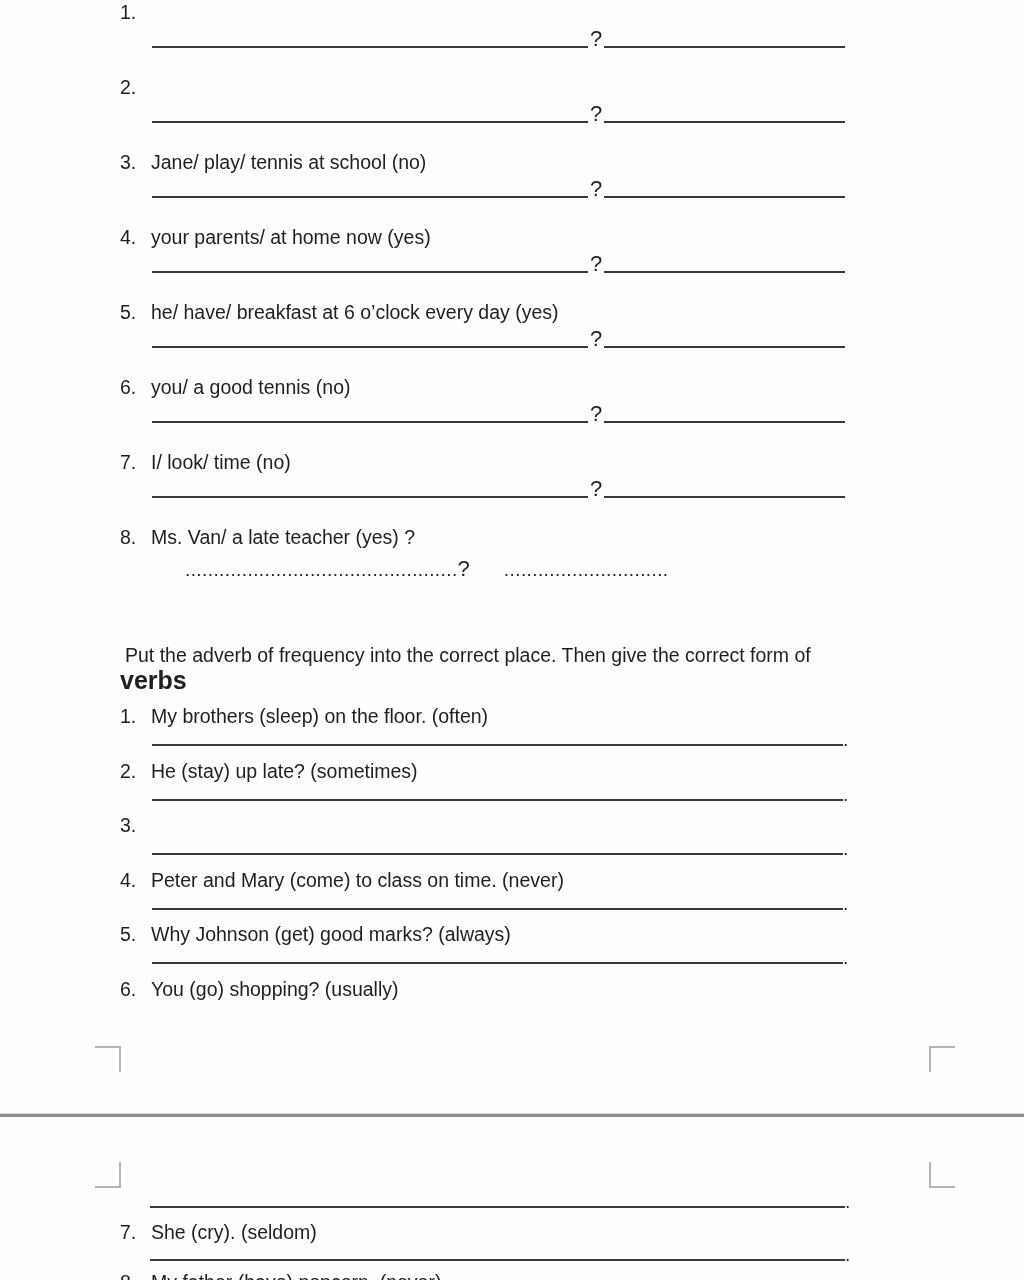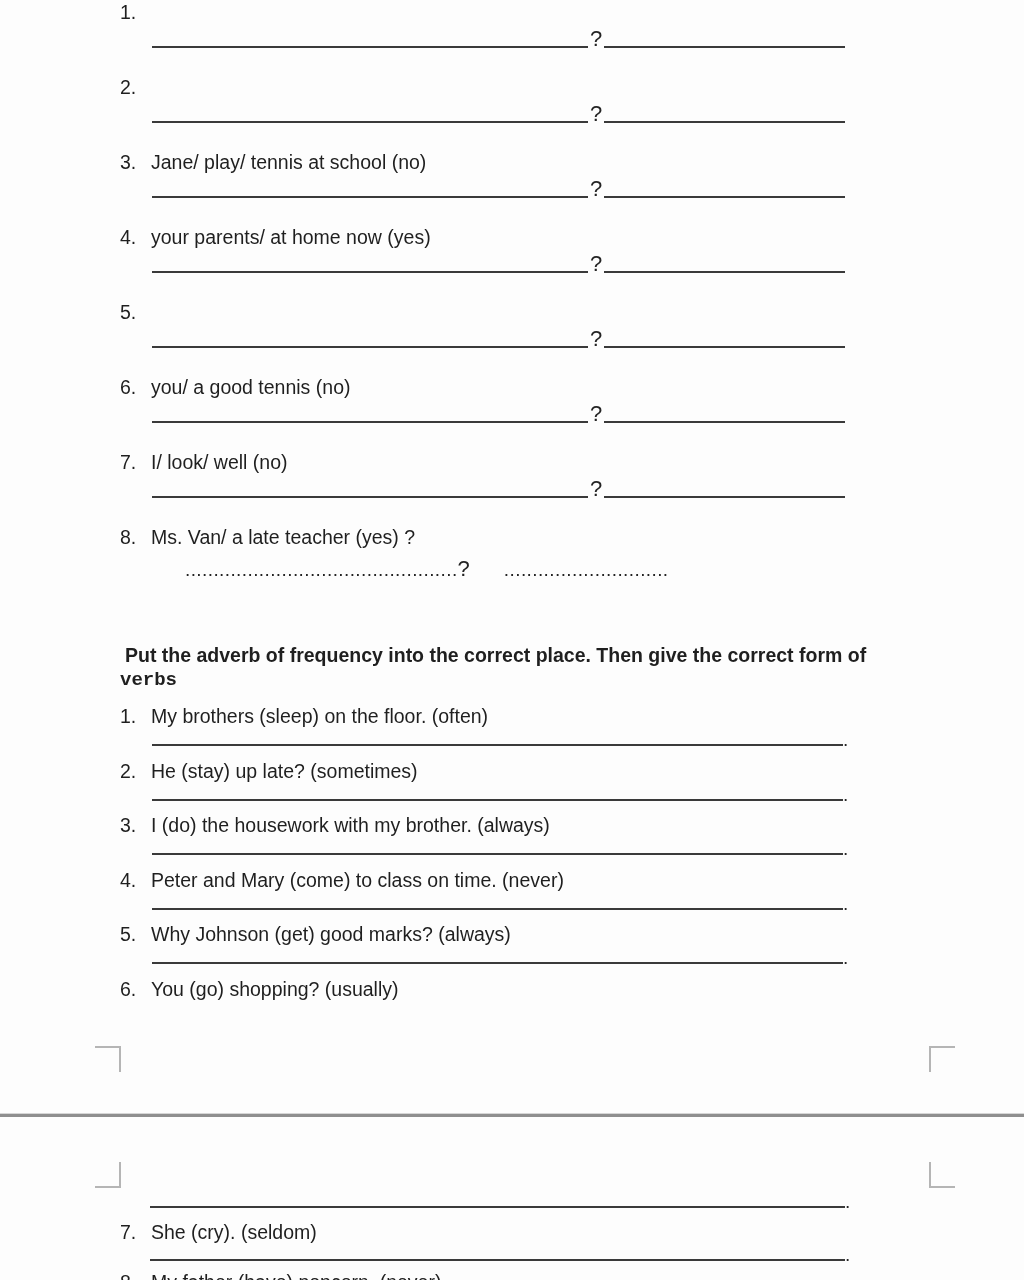--- a/index.html
+++ b/index.html
@@ -26,22 +26,22 @@
   .s1-item-last { height: 64px; }
   .s1-dotted { margin-left: 65px; margin-top: 8px; font-size: 19px; line-height: 24px; color: #232323; white-space: nowrap; }
   .dots { letter-spacing: 0.4px; }
   .s1-dotted .qmark2 { font-size: 22px; }
   .dots-right { margin-left: 34px; }
 
   
   .hw { position: absolute; top: 643px; left: 120px; width: 800px; }
   .hw-head { font-size: 19.5px; line-height: 25px; }
   .hw-head .bold { font-weight: bold; }
-  .hw-instr { font-weight: bold; padding-left: 5px; white-space: nowrap; font-size: 19.5px; line-height: 25px; }
-  .hw-instr2 { font-weight: bold; font-size: 19px; line-height: 25px; font-family: Liberation Mono, monospace; }
+  .hw-instr { font-weight: normal; padding-left: 5px; white-space: nowrap; font-size: 19.5px; line-height: 25px; }
+  .hw-instr2 { font-weight: bold; font-size: 25px; line-height: 25px; }
   .hw-items { margin-top: 11px; }
   .hw-item { height: 54.5px; }
   .hw-answer { margin-left: 32px; height: 18px; display: flex; align-items: flex-end; }
   .hw-line { width: 691px; }
   .period { font-size: 19px; line-height: 12px; color: #242424; }
 
   
   .crop { position: absolute; width: 24px; height: 24px; border: 0 solid #b5b5b5; }
   .crop-p1-left  { left: 95px;  top: 1046px; border-top-width: 2px; border-right-width: 2px; }
   .crop-p1-right { left: 929px; top: 1046px; border-top-width: 2px; border-left-width: 2px; }
@@ -107,20 +107,21 @@
       <div class="s1-answer">
         <span class="uline s1-line-left"></span>
         <span class="qmark">?</span>
         <span class="uline s1-line-right"></span>
       </div>
     </div>
 
     <div class="s1-item">
       <div class="item-text">
         <span class="num">5.</span>
+        <span>he/ have/ breakfast at 6 o’clock every day (yes)</span>
       </div>
       <div class="s1-answer">
         <span class="uline s1-line-left"></span>
         <span class="qmark">?</span>
         <span class="uline s1-line-right"></span>
       </div>
     </div>
 
     <div class="s1-item">
       <div class="item-text">
@@ -130,21 +131,21 @@
       <div class="s1-answer">
         <span class="uline s1-line-left"></span>
         <span class="qmark">?</span>
         <span class="uline s1-line-right"></span>
       </div>
     </div>
 
     <div class="s1-item">
       <div class="item-text">
         <span class="num">7.</span>
-        <span>I/ look/ well (no)</span>
+        <span>I/ look/ time (no)</span>
       </div>
       <div class="s1-answer">
         <span class="uline s1-line-left"></span>
         <span class="qmark">?</span>
         <span class="uline s1-line-right"></span>
       </div>
     </div>
 
     <div class="s1-item s1-item-last">
       <div class="item-text">
@@ -182,21 +183,20 @@
         </div>
         <div class="hw-answer">
           <span class="uline hw-line"></span>
           <span class="period">.</span>
         </div>
       </div>
 
       <div class="hw-item">
         <div class="item-text">
           <span class="num">3.</span>
-          <span>I (do) the housework with my brother. (always)</span>
         </div>
         <div class="hw-answer">
           <span class="uline hw-line"></span>
           <span class="period">.</span>
         </div>
       </div>
 
       <div class="hw-item">
         <div class="item-text">
           <span class="num">4.</span>

